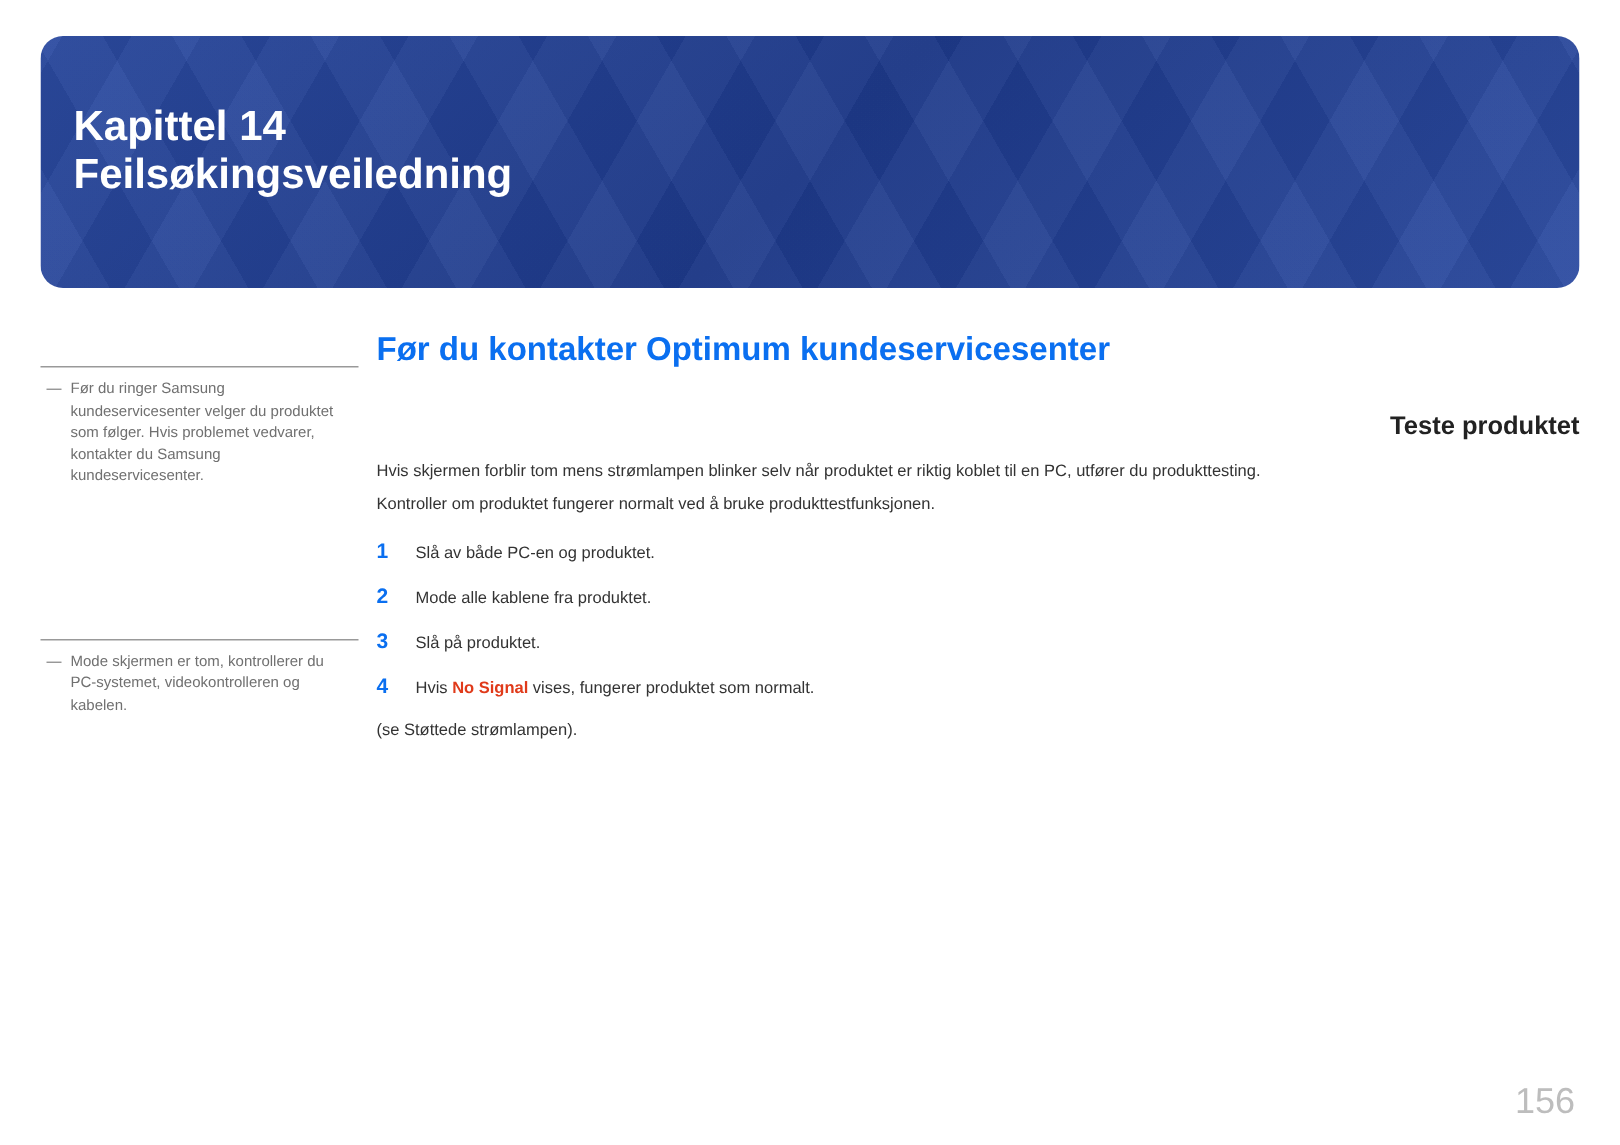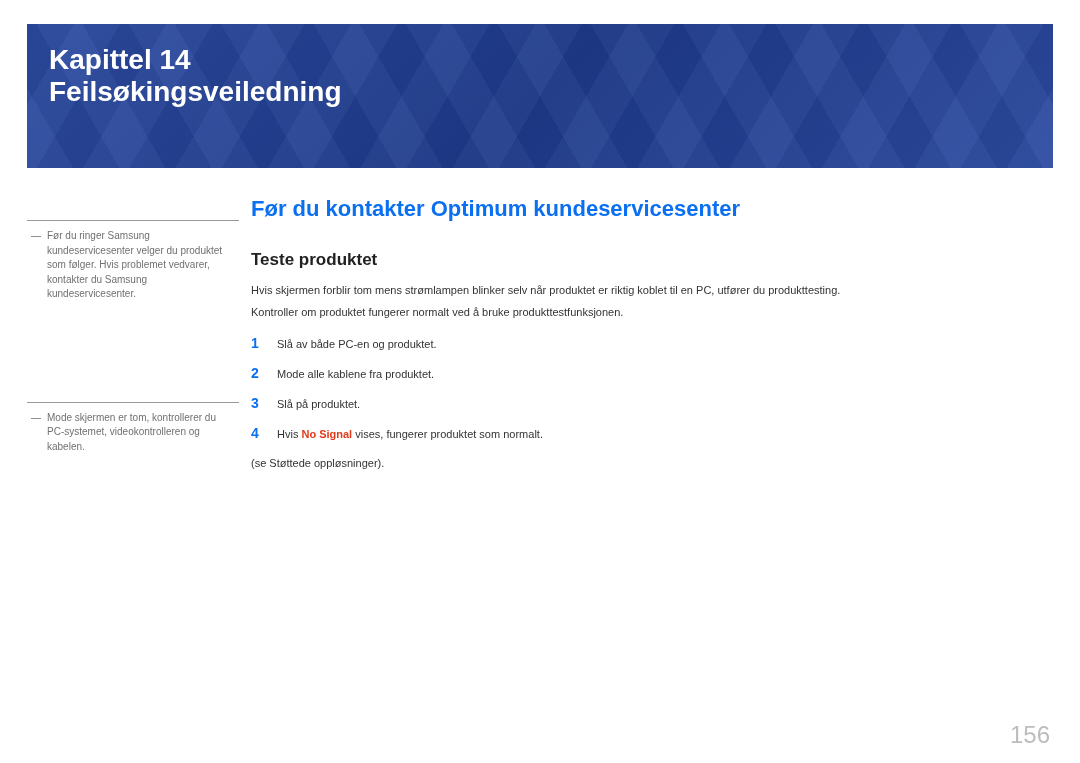--- a/index.html
+++ b/index.html
@@ -12,22 +12,23 @@
     color: #333;
   }
   .chapter-header {
     background: #1e3a8a;
     background: linear-gradient(135deg, #2b4aa0 0%, #1e3a8a 50%, #2b4aa0 100%);
     background-image:
       repeating-linear-gradient(60deg, rgba(255,255,255,0.03) 0 40px, rgba(0,0,0,0.03) 40px 80px),
       repeating-linear-gradient(-60deg, rgba(255,255,255,0.03) 0 40px, rgba(0,0,0,0.03) 40px 80px),
       linear-gradient(135deg, #2b4aa0 0%, #1e3a8a 50%, #2b4aa0 100%);
     margin: 24px 27px 0 27px;
-    padding: 20px 22px 60px 22px;
+    padding: 44px 22px 60px 22px;
     color: #fff;
+    border-radius: 15px;
   }
   .chapter-header .chapter-label {
     font-size: 28px;
     font-weight: 600;
   }
   .chapter-header .chapter-title {
     font-size: 28px;
     font-weight: 600;
   }
   .content-area {
@@ -61,20 +62,21 @@
     font-size: 22px;
     font-weight: 600;
     margin-bottom: 28px;
   }
   .sub-heading {
     color: #222;
     font-size: 17px;
     font-weight: 700;
     margin-bottom: 12px;
     margin-top: 30px;
+    text-align: right;
   }
   .body-text {
     font-size: 11px;
     color: #333;
     line-height: 1.6;
     margin-bottom: 4px;
   }
   .steps {
     margin-top: 14px;
   }
@@ -149,18 +151,18 @@
         <span class="step-text">Slå på produktet.</span>
       </div>
       <div class="step">
         <span class="step-num">4</span>
         <span class="step-text">
           <span>Hvis </span><span class="bold-red">No Signal</span><span> vises, fungerer produktet som normalt.</span>
         </span>
       </div>
     </div>
 
-    <div class="body-text">(se Støttede oppløsninger).</div>
+    <div class="body-text">(se Støttede strømlampen).</div>
   </div>
 
 </div>
 
 <div class="page-number">156</div>
 
 </body></html>

